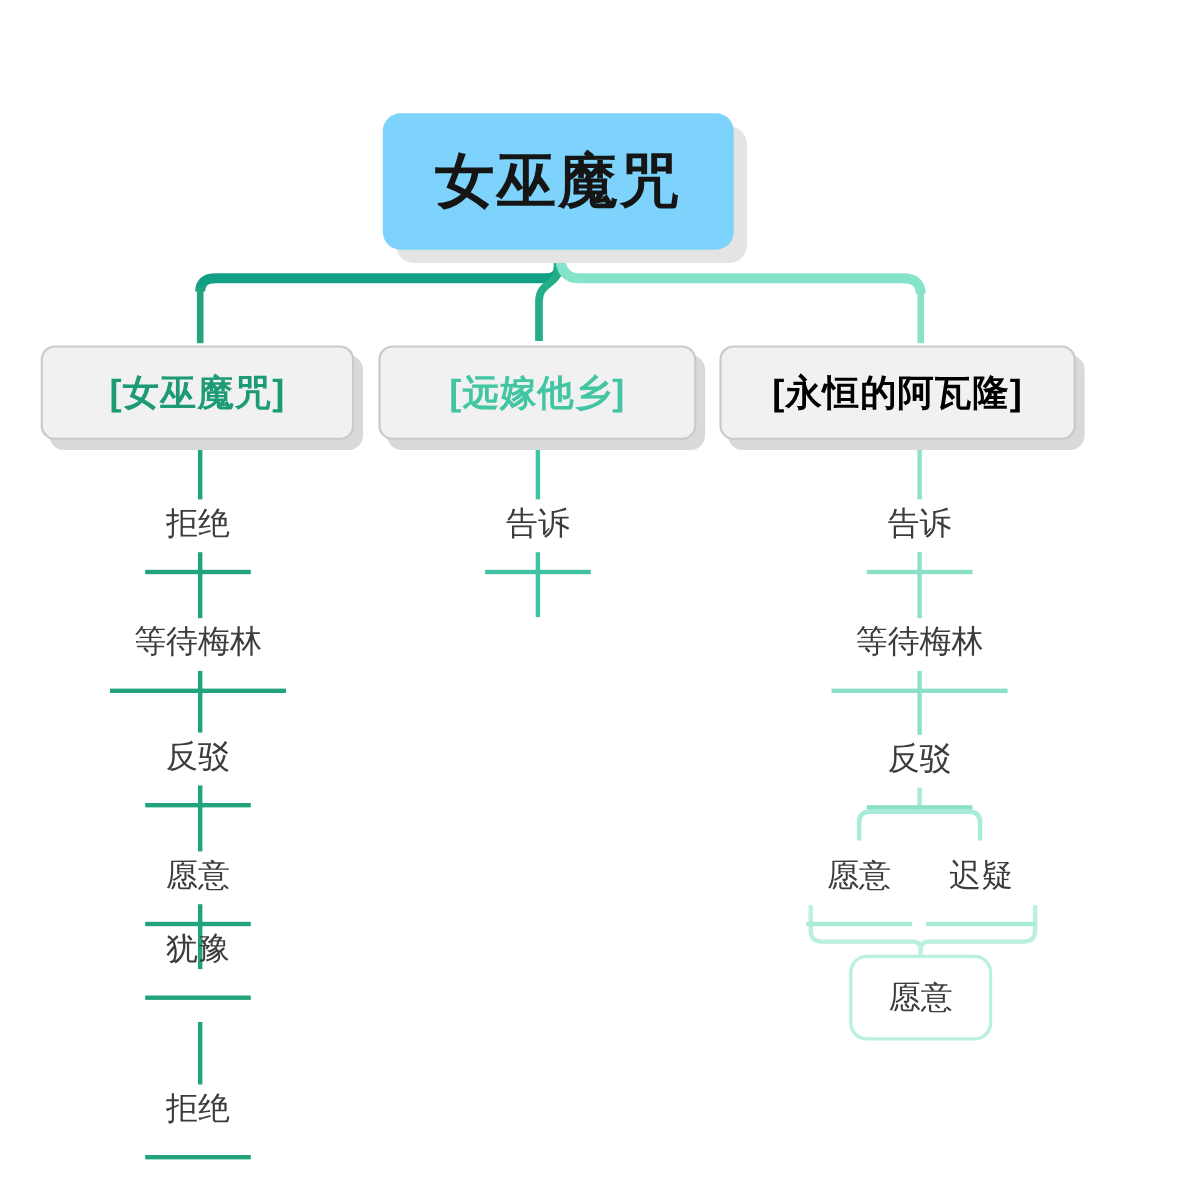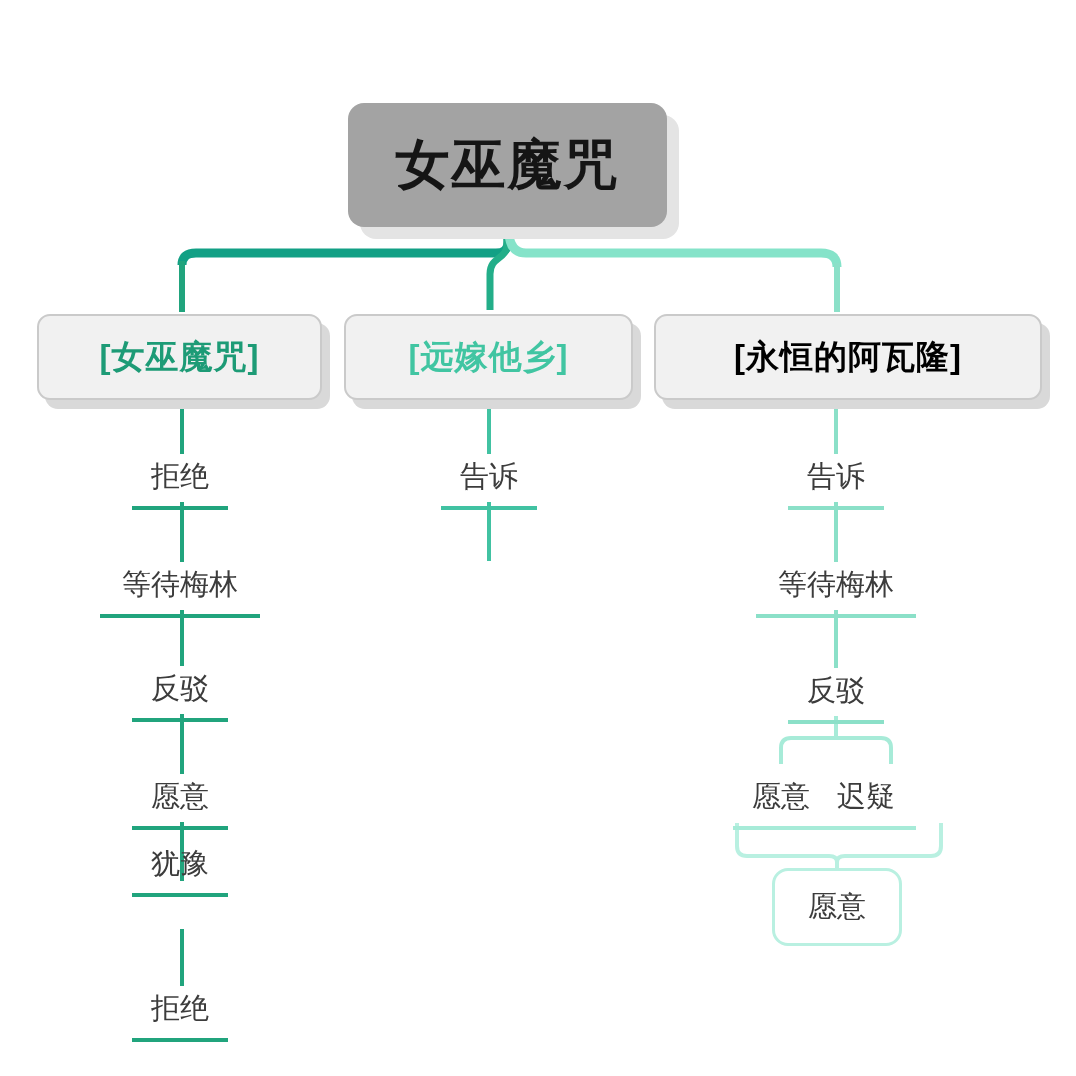--- a/index.html
+++ b/index.html
@@ -13,38 +13,38 @@
   .stroke-line2{stroke:var(--branch2_line);}
   .stroke-line3{stroke:var(--branch3_line);}
   .stroke-sub1{stroke:var(--branch1_sub);}
   .stroke-sub2{stroke:var(--branch2_sub);}
   .stroke-sub3{stroke:var(--branch3_sub);}
   .stroke-l3{stroke:var(--branch3_l3);}
   .stroke-l4{stroke:var(--branch3_l4);}
 
   .root-box{
     position:absolute;left:348px;top:103px;width:319px;height:124px;
-    background:#a3a3a3;border-radius:16px;box-shadow:12px 12px 0 #E4E4E4;
+    background:#7dd3fc;border-radius:16px;box-shadow:12px 12px 0 #E4E4E4;
     display:flex;align-items:center;justify-content:center;
     font-size:54px;font-weight:700;color:var(--root_text);letter-spacing:2px;
   }
   .branch-box{
     position:absolute;top:314px;height:86px;box-sizing:border-box;
     background:#F1F1F1;border:2px solid #CACACA;border-radius:13px;
     box-shadow:8px 9px 0 #D9D9D9;
     display:flex;align-items:center;justify-content:center;
     font-size:33px;font-weight:700;letter-spacing:1px;
   }
   .branch-box.b1{left:37px;width:285px;color:var(--branch1_text);}
   .branch-box.b2{left:344px;width:289px;color:var(--branch2_text);}
-  .branch-box.b3{left:654px;width:388px;color:var(--branch3_text);}
+  .branch-box.b3{left:654px;width:324px;color:var(--branch3_text);}
 
   .leaf{
     position:absolute;text-align:center;
-    font-size:29px;line-height:36px;padding-bottom:12px;
+    font-size:29px;line-height:36px;padding-bottom:24px;
     color:var(--leaf_text);border-bottom:4px solid;
   }
   .leaf.u1{border-bottom-color:var(--branch1_sub);}
   .leaf.u2{border-bottom-color:var(--branch2_sub);}
   .leaf.u3{border-bottom-color:var(--branch3_sub);}
   .leaf.u3l{border-bottom-color:var(--branch3_l3);}
 
   .merge-box{
     position:absolute;left:772px;top:868px;width:130px;height:78px;box-sizing:border-box;
     background:#ffffff;border:3px solid var(--branch3_l4);border-radius:16px;
@@ -100,17 +100,17 @@
   <div class="leaf u1" style="left:132px;top:845px;width:96px">犹豫</div>
   <div class="leaf u1" style="left:132px;top:990px;width:96px">拒绝</div>
 
   <div class="leaf u2" style="left:441px;top:458px;width:96px">告诉</div>
 
   <div class="leaf u3" style="left:788px;top:458px;width:96px">告诉</div>
   <div class="leaf u3" style="left:756px;top:566px;width:160px">等待梅林</div>
   <div class="leaf u3" style="left:788px;top:672px;width:96px">反驳</div>
 
   <div class="leaf u3l" style="left:733px;top:778px;width:96px">愿意</div>
-  <div class="leaf u3l" style="left:816px;top:778px;width:100px">迟疑</div>
+  <div class="leaf u3l" style="left:842px;top:778px;width:100px">迟疑</div>
 
   <div class="merge-box">愿意</div>
 
 </div>
 
 </body></html>

